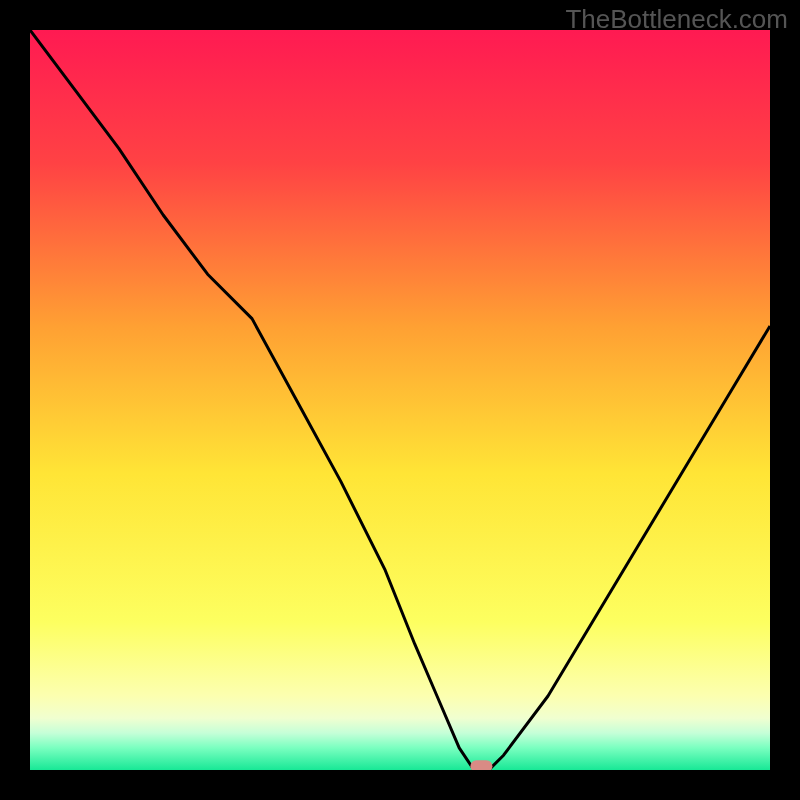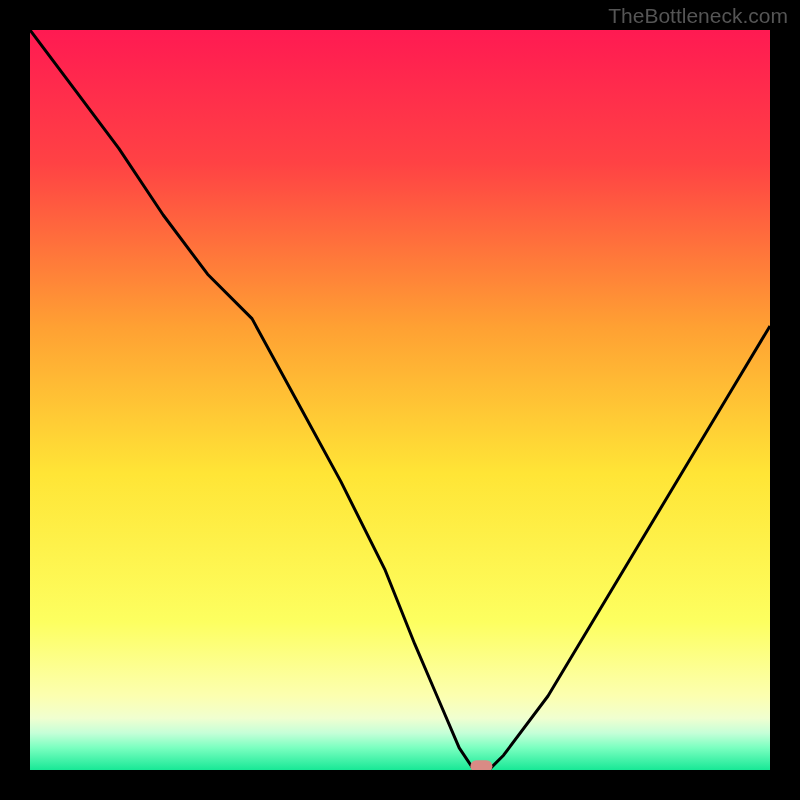--- a/index.html
+++ b/index.html
@@ -9,21 +9,21 @@
     height: 800px;
     background: #000;
     position: relative;
     font-family: Arial, sans-serif;
   }
   .watermark {
     position: absolute;
     top: 4px;
     right: 12px;
     color: #555555;
-    font-size: 21px;
+    font-size: 26px;
     font-weight: 500;
     z-index: 10;
   }
   .chart-container {
     position: absolute;
     left: 30px;
     top: 30px;
     width: 740px;
     height: 740px;
   }

